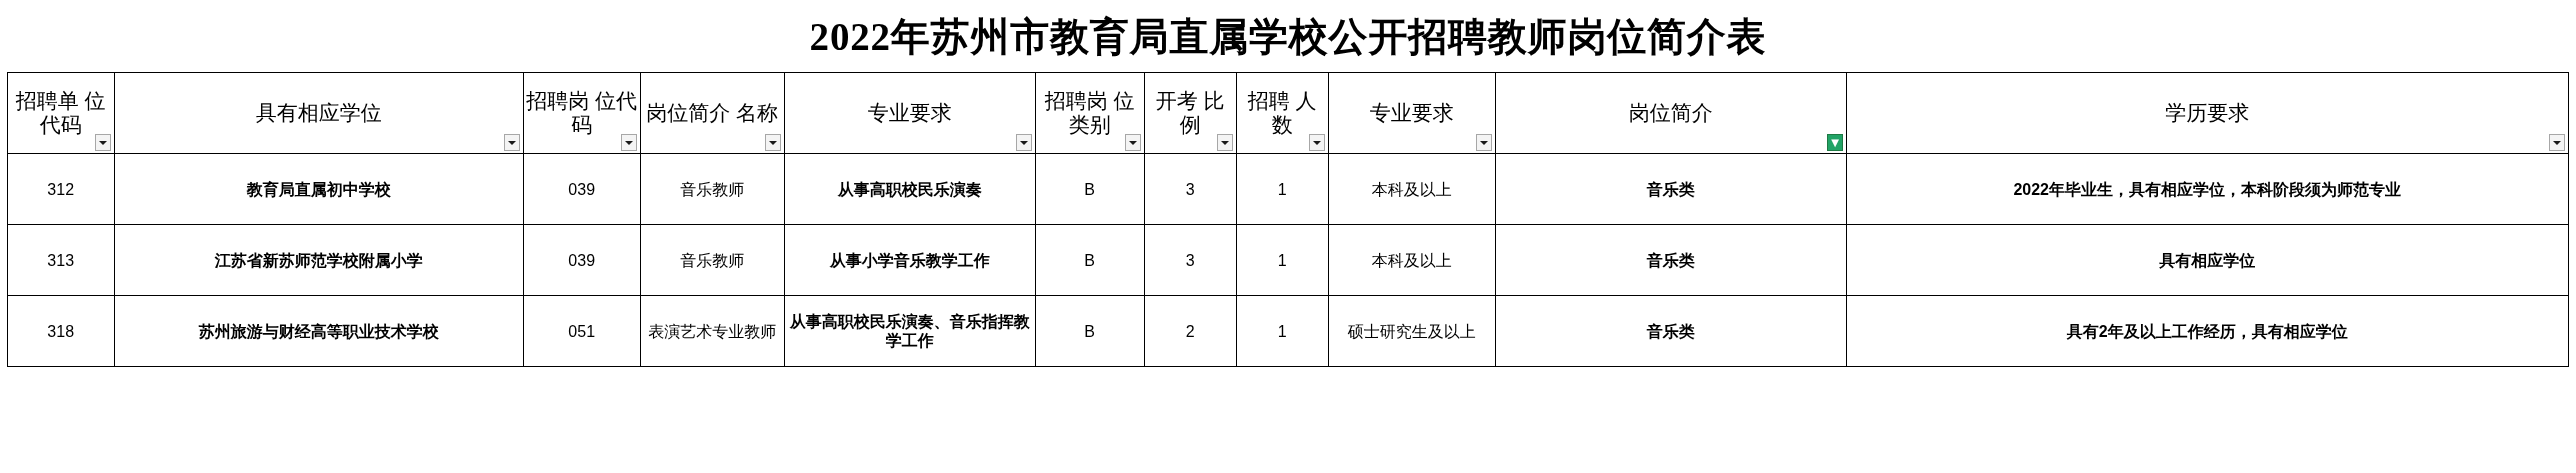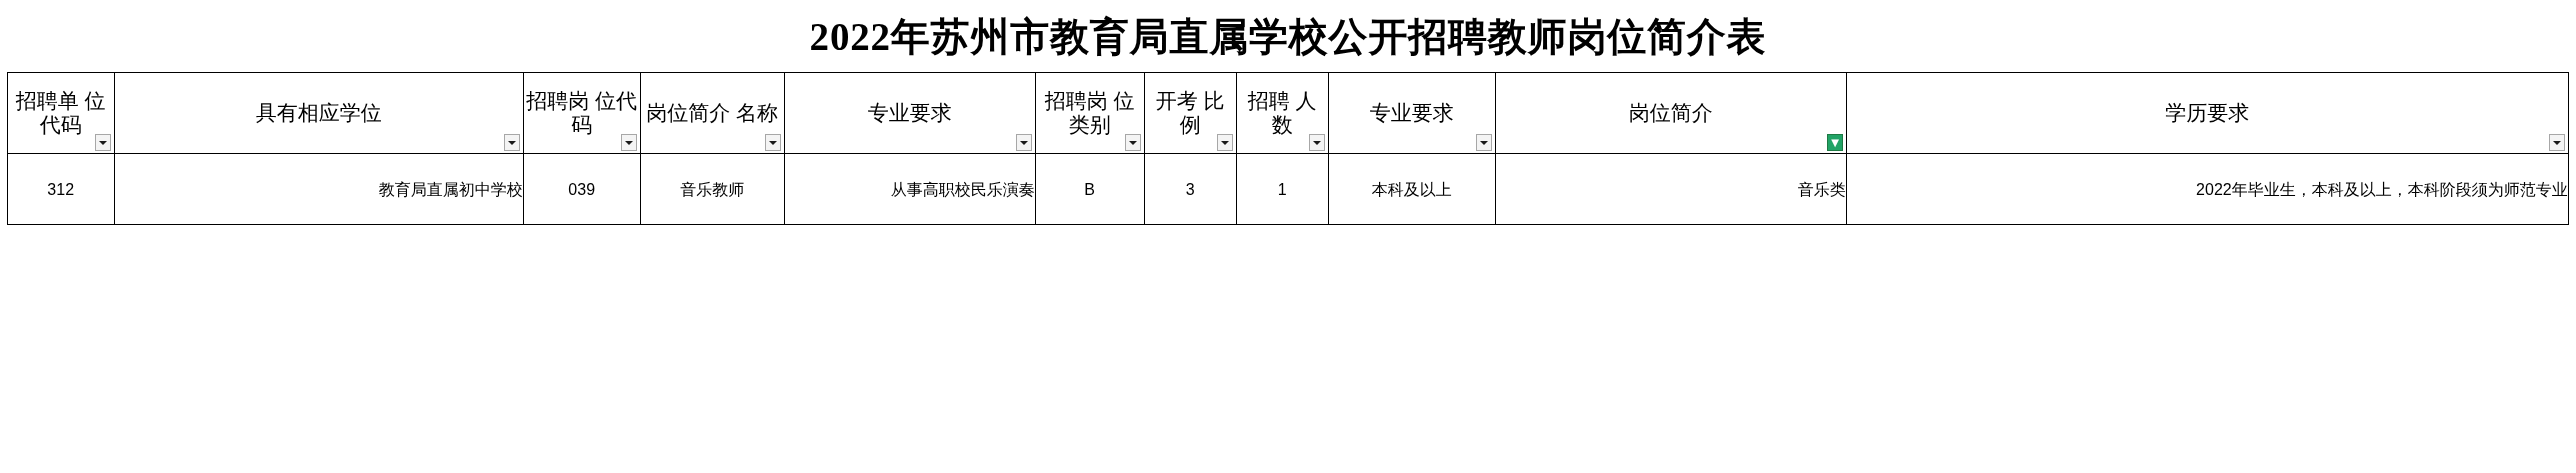--- a/index.html
+++ b/index.html
@@ -95,21 +95,21 @@
     font-family: "DejaVu Sans", sans-serif;
   }
   
   td.cell {
     height: 70px;
     font-size: 16px;
     line-height: 1.2;
     padding: 3.3px 5px;
   }
   .c-center { text-align: center; }
-  .c-left { text-align: right; padding-left: 10px; }
+  .c-left { text-align: center; padding-left: 10px; font-weight: bold; }
   .tall { height: 87px; }
 </style>
 </head>
 <body>
 
 <div class="page">
 
   <div class="title">2022年苏州市教育局直属学校公开招聘教师岗位简介表</div>
 
   <div class="table-wrap">
@@ -208,20 +208,46 @@
           <td class="cell c-center">312</td>
           <td class="cell c-left">教育局直属初中学校</td>
           <td class="cell c-center">039</td>
           <td class="cell c-center">音乐教师</td>
           <td class="cell c-left">从事高职校民乐演奏</td>
           <td class="cell c-center">B</td>
           <td class="cell c-center">3</td>
           <td class="cell c-center">1</td>
           <td class="cell c-center">本科及以上</td>
           <td class="cell c-left">音乐类</td>
-          <td class="cell c-left">2022年毕业生，本科及以上，本科阶段须为师范专业</td>
+          <td class="cell c-left">2022年毕业生，具有相应学位，本科阶段须为师范专业</td>
+        </tr>
+        <tr>
+          <td class="cell c-center">313</td>
+          <td class="cell c-left">江苏省新苏师范学校附属小学</td>
+          <td class="cell c-center">039</td>
+          <td class="cell c-center">音乐教师</td>
+          <td class="cell c-left">从事小学音乐教学工作</td>
+          <td class="cell c-center">B</td>
+          <td class="cell c-center">3</td>
+          <td class="cell c-center">1</td>
+          <td class="cell c-center">本科及以上</td>
+          <td class="cell c-left">音乐类</td>
+          <td class="cell c-left">具有相应学位</td>
+        </tr>
+        <tr>
+          <td class="cell c-center tall">318</td>
+          <td class="cell c-left tall">苏州旅游与财经高等职业技术学校</td>
+          <td class="cell c-center tall">051</td>
+          <td class="cell c-center tall">表演艺术专业教师</td>
+          <td class="cell c-left tall">从事高职校民乐演奏、音乐指挥教学工作</td>
+          <td class="cell c-center tall">B</td>
+          <td class="cell c-center tall">2</td>
+          <td class="cell c-center tall">1</td>
+          <td class="cell c-center tall">硕士研究生及以上</td>
+          <td class="cell c-left tall">音乐类</td>
+          <td class="cell c-left tall">具有2年及以上工作经历，具有相应学位</td>
         </tr>
       </tbody>
     </table>
   </div>
 
 </div>
 
 
 </body></html>

